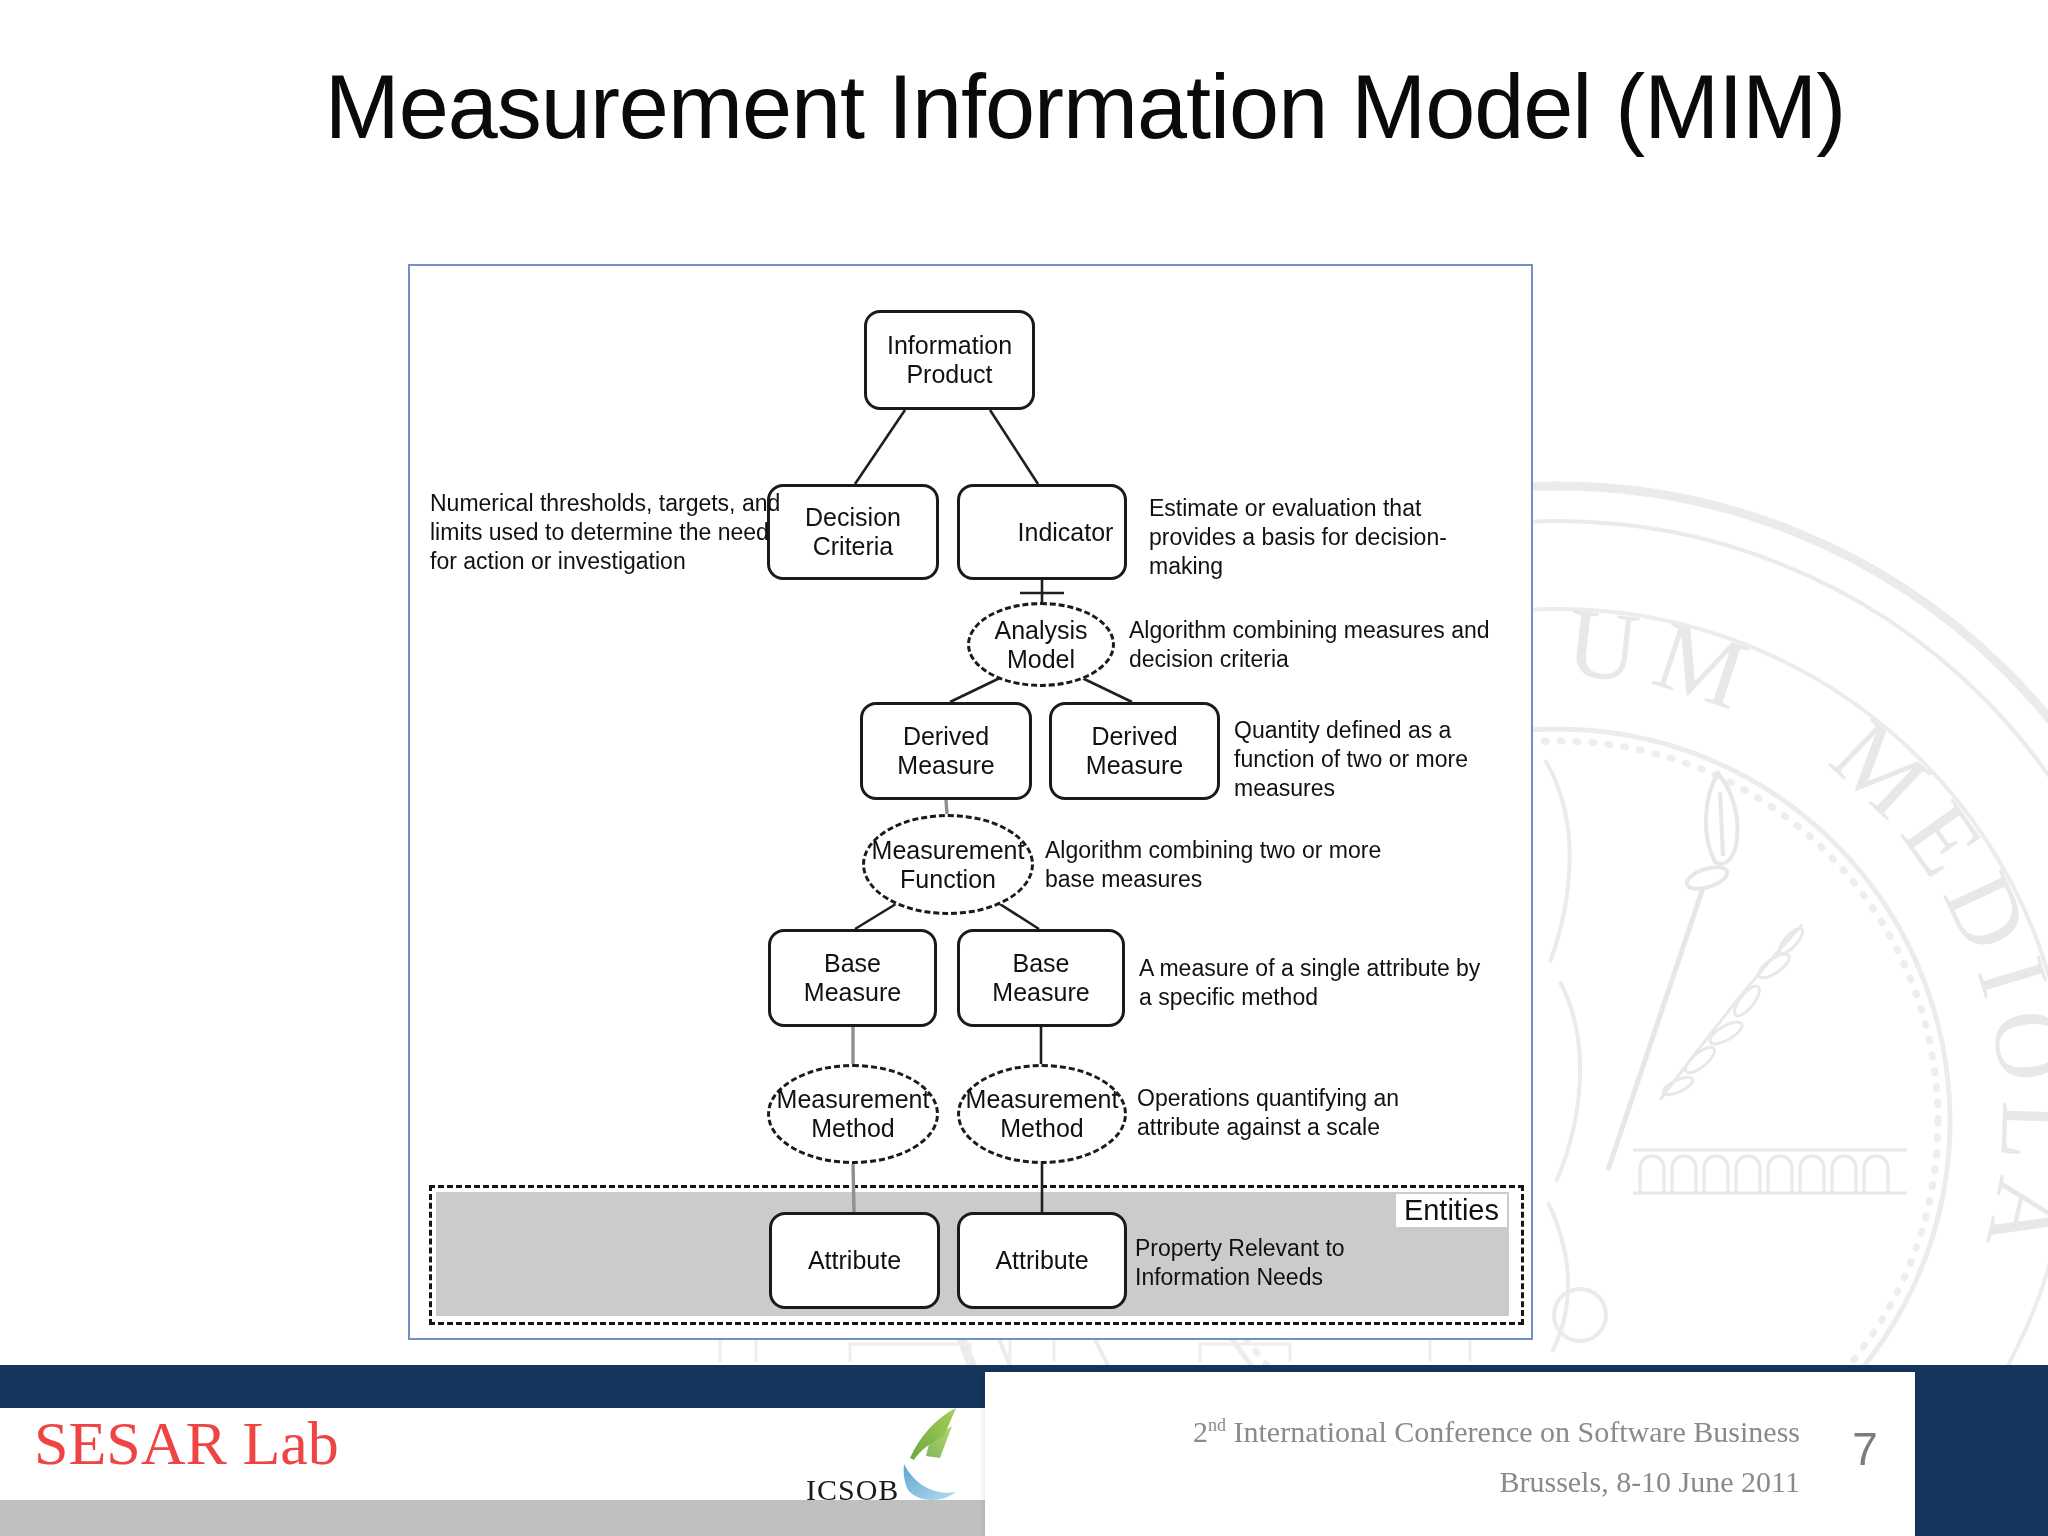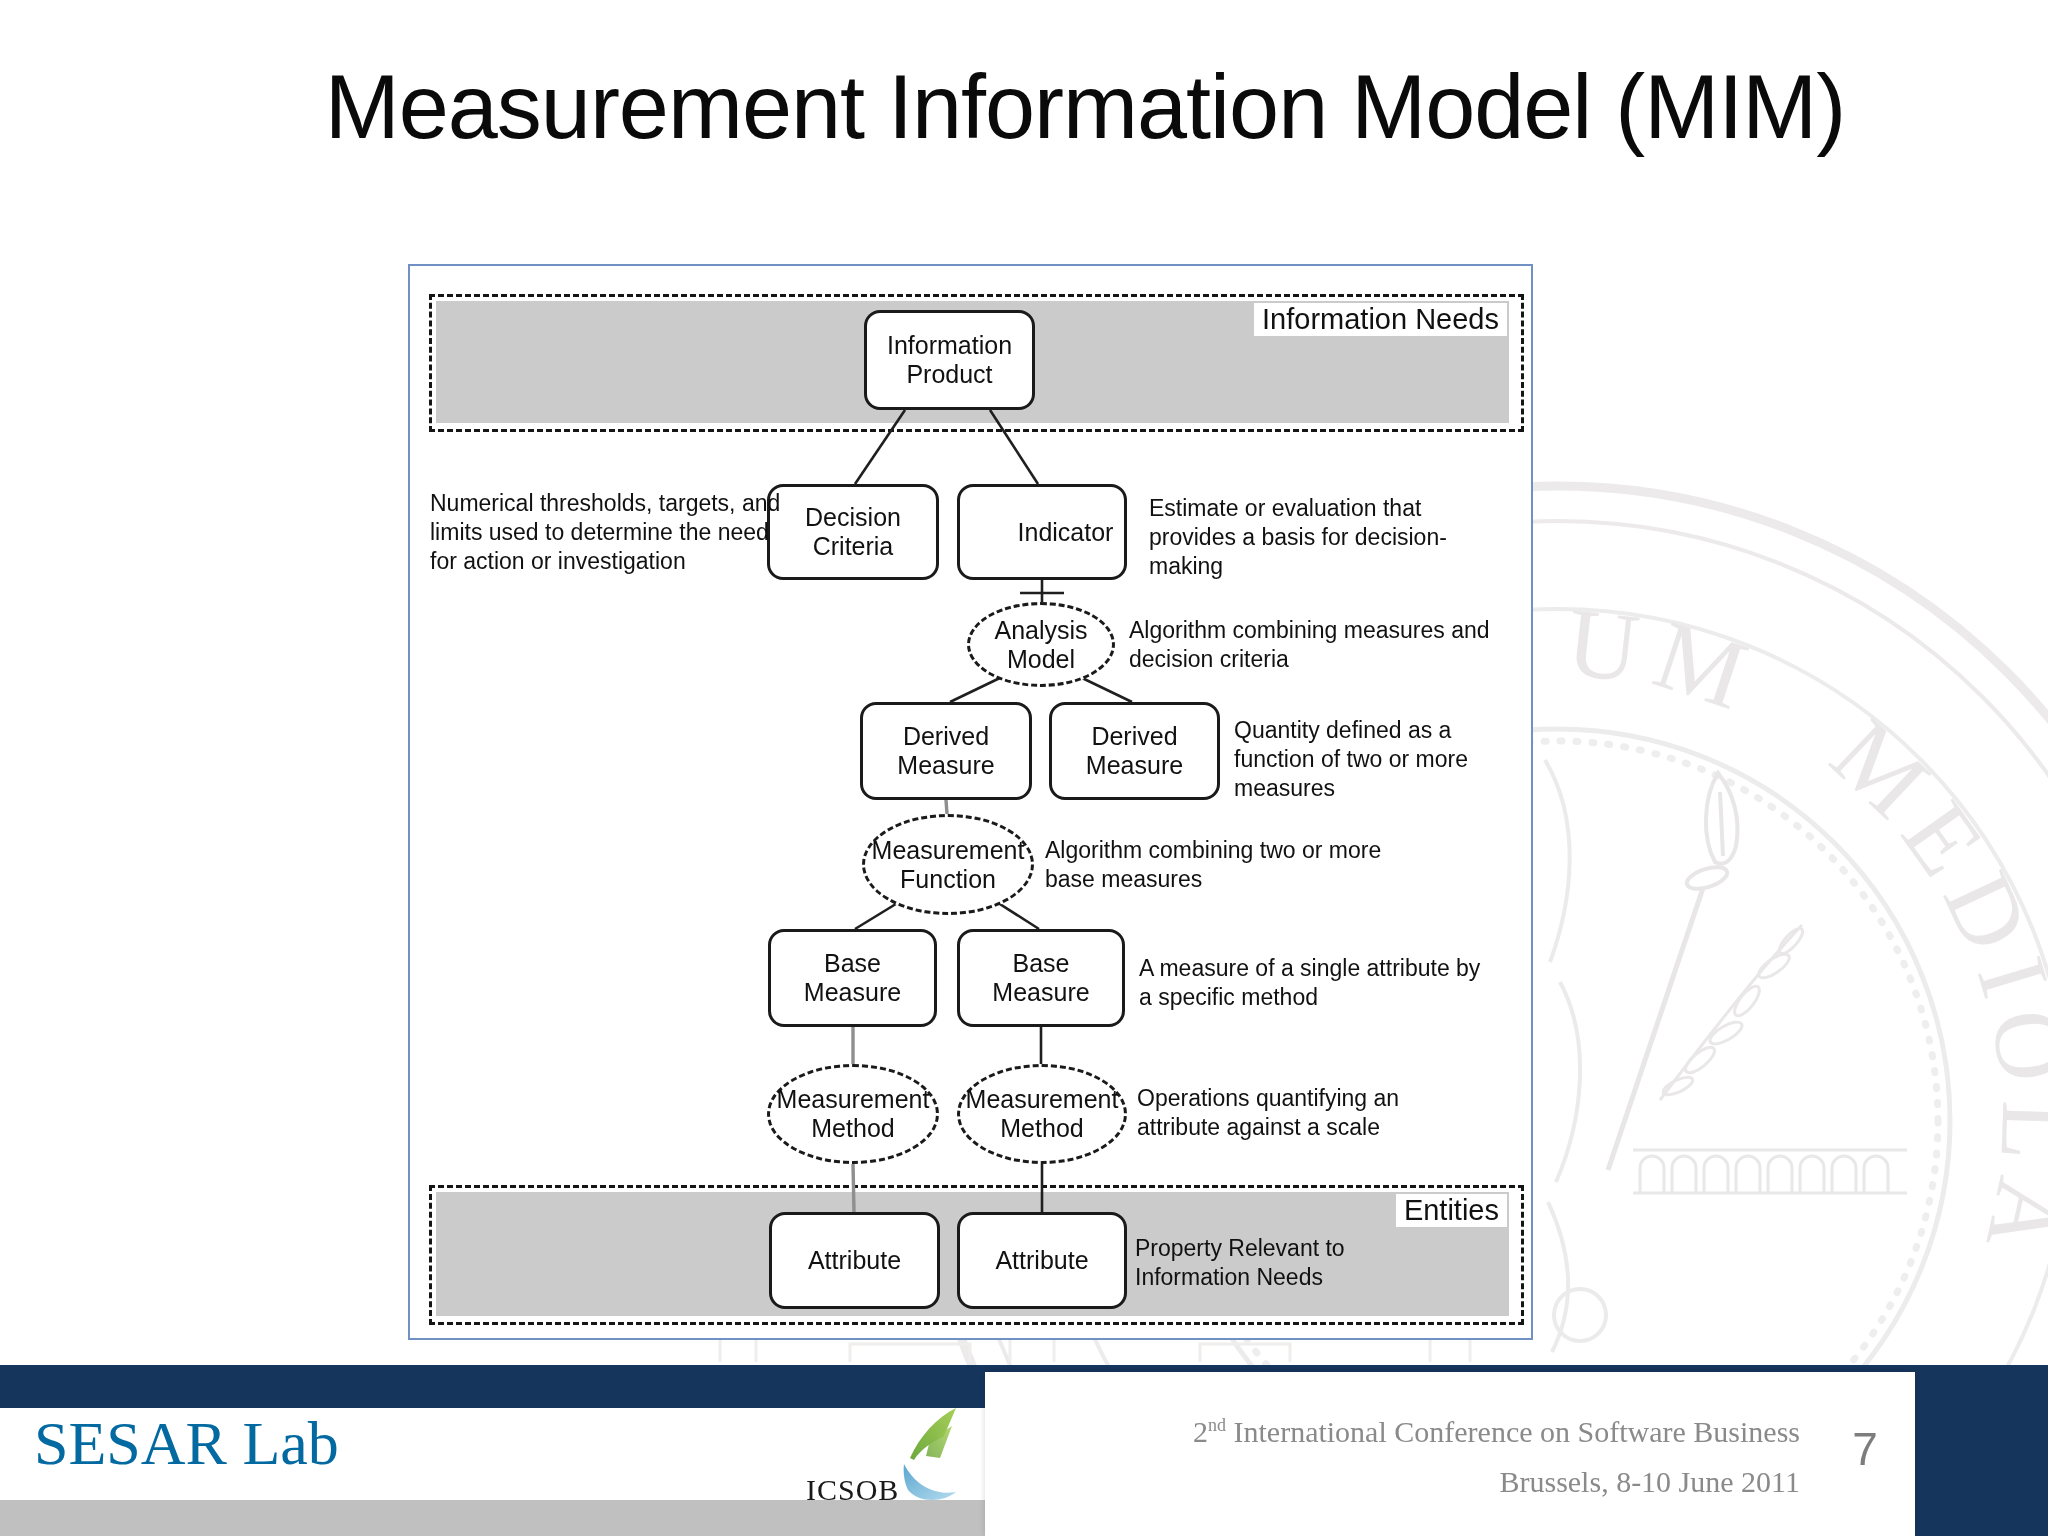--- a/index.html
+++ b/index.html
@@ -34,21 +34,21 @@
     font-size:25px; line-height:1.16; color:#111; white-space:pre-line; z-index:4;
   }
   .node.ellipse{ border-radius:50%; border-style:dashed; }
   .note{ position:absolute; font-size:23px; line-height:1.27; color:#111; z-index:4; }
   
   .footer-bar{ position:absolute; left:0; top:1365px; width:2048px; height:43px; background:#16355c; }
   .footer-right-block{ position:absolute; left:1915px; top:1365px; width:133px; height:171px; background:#16355c; }
   .footer-gray-strip{ position:absolute; left:0; top:1500px; width:985px; height:36px; background:#c0c0c0; }
   .sesar{
     position:absolute; left:34px; top:1408px; width:600px;
-    font-family:"Liberation Serif", serif; font-size:62px; color:#0369a1;
+    font-family:"Liberation Serif", serif; font-size:62px; color:#ef4444;
   }
   .icsob-text{
     position:absolute; left:806px; top:1440px;
     font-family:"Liberation Serif", serif; font-size:30px; color:#1a1a1a; letter-spacing:1px;margin-top:33px;
   }
   .icsob-logo{ position:absolute; left:900px; top:1406px; width:64px; height:96px; }
   .conf-box{
     position:absolute; left:985px; top:1372px; width:930px; height:164px; background:#ffffff;
     box-shadow:0 0 6px rgba(0,0,0,0.15);
   }
@@ -113,24 +113,20 @@
 
     <g fill="none" stroke="#efeeec" stroke-width="3">
       <path d="M720 1362 v-22 l18 -10 18 10 v22 M850 1362 v-18 h120 v18 M1010 1362 v-24 l22 -8 22 8 v24 M1200 1362 v-18 h90 v18 M1430 1362 v-22 l20 -10 20 10 v22"></path>
     </g>
   </svg>
 
   <div class="title">Measurement Information Model (MIM)</div>
 
   <div class="diagram">
 
-    <div class="band" style="top:28px;height:138px;">
-      <div class="band-fill"></div>
-      <div class="band-label">Information Needs</div>
-    </div>
 
     <div class="band" style="top:919px;height:140px;padding-left:47px;">
       <div class="band-fill"></div>
       <div class="band-label">Entities</div>
     </div>
 
     <svg class="connectors" viewBox="0 0 1125 1076" xmlns="http://www.w3.org/2000/svg">
       <g stroke="#1f1f1f" stroke-width="2.6" fill="none">
         <path d="M495 144 L445 218"></path>
         <path d="M580 144 L628 218"></path>

